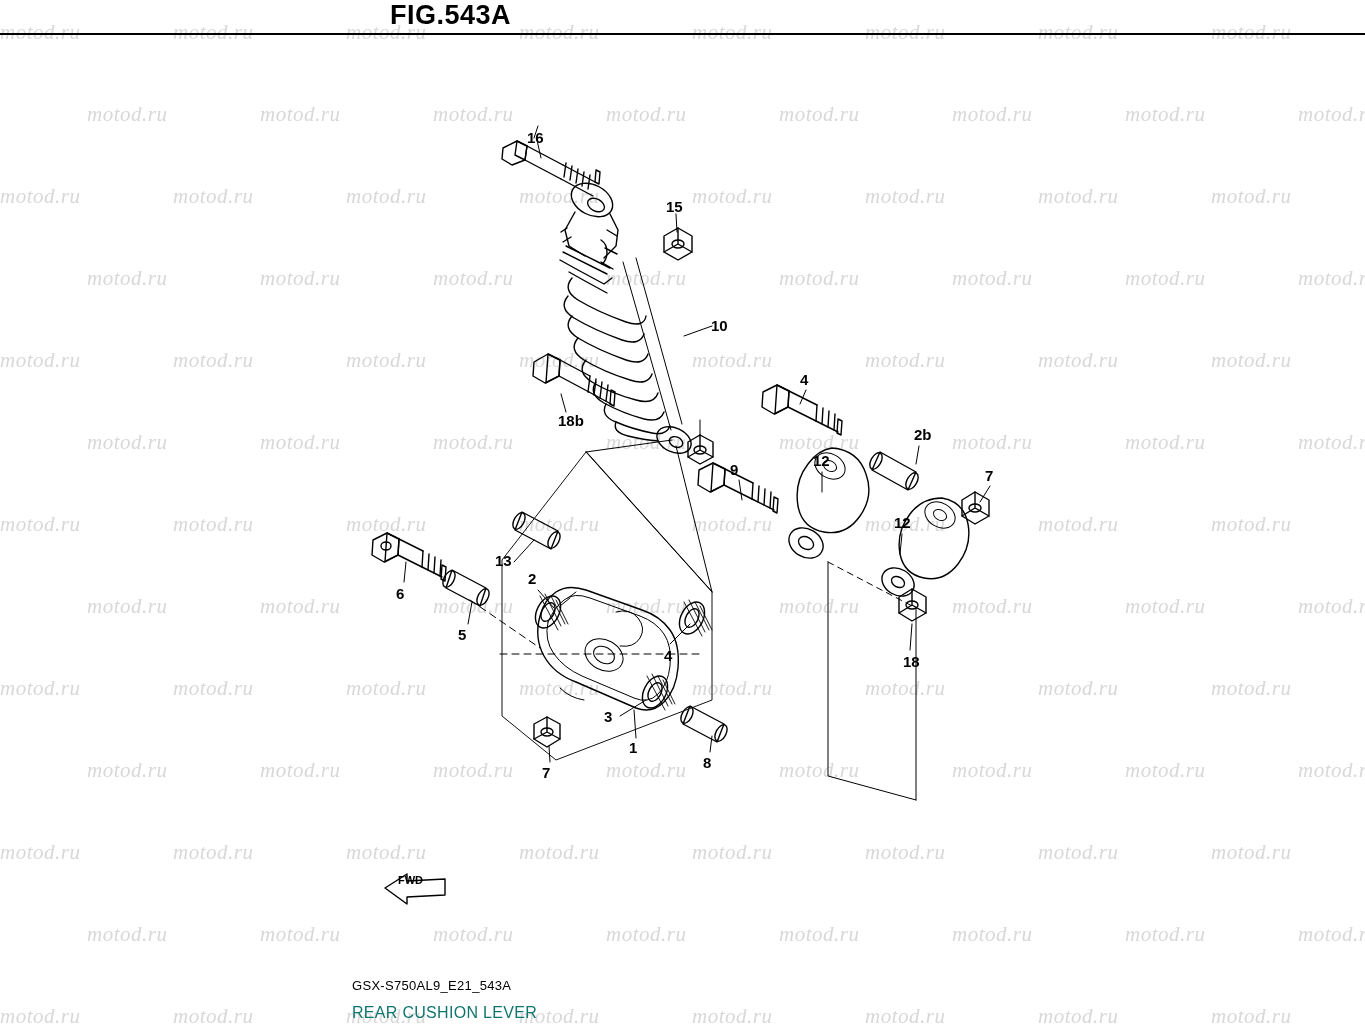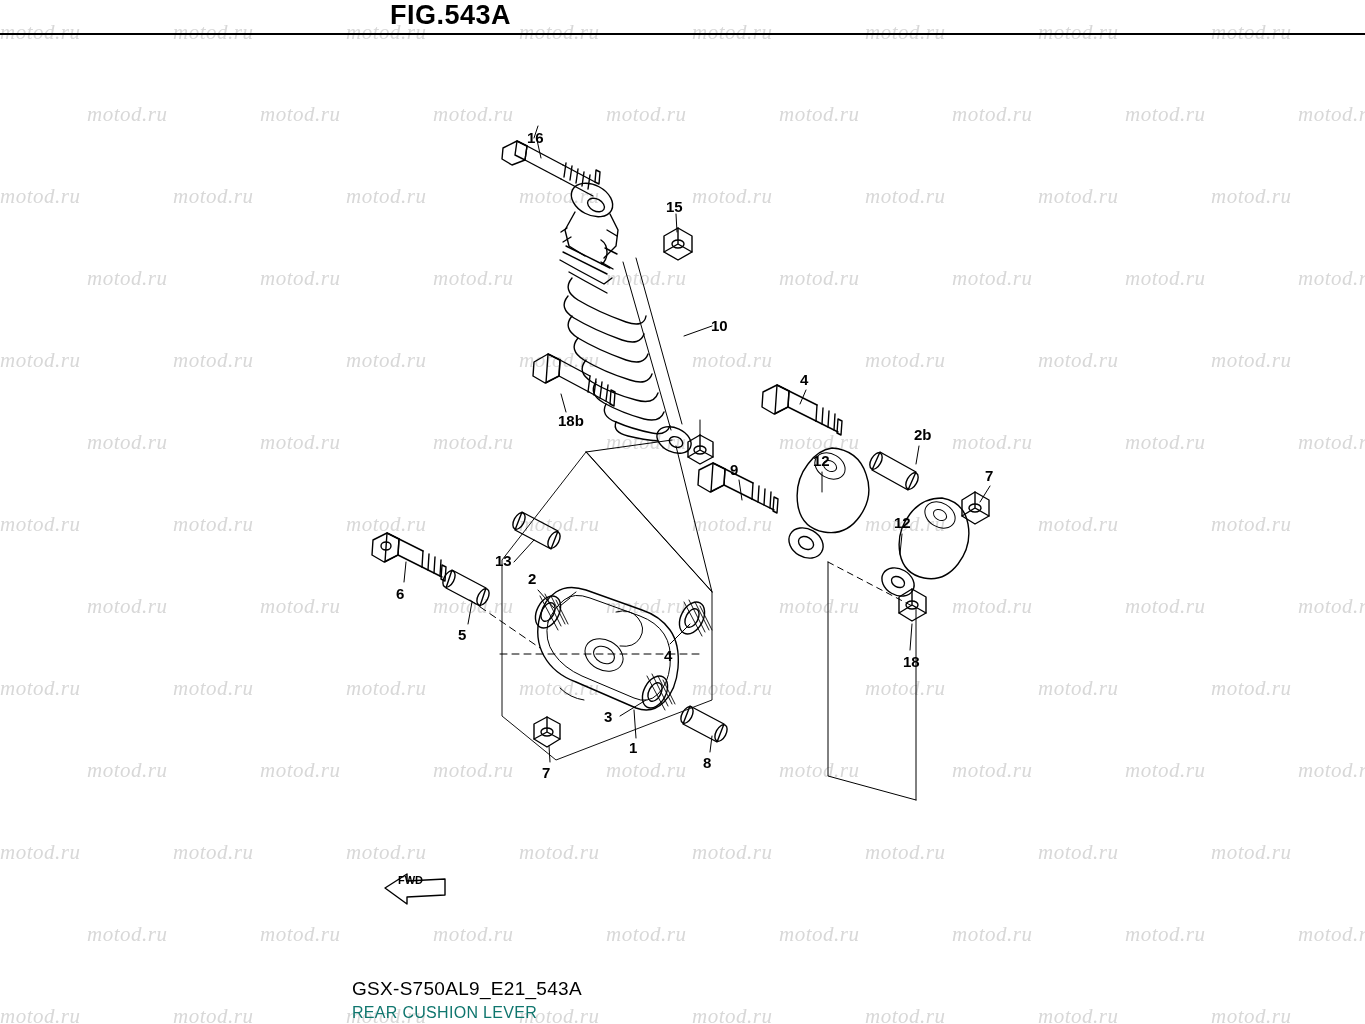--- a/index.html
+++ b/index.html
@@ -53,21 +53,21 @@
     width: 1365px;
     height: 2px;
     background: #000;
     z-index: 20;
   }
   
   #footer-code {
     position: absolute;
     left: 352px;
     top: 978px;
-    font-size: 19px;
+    font-size: 13px;
     color: #000;
     letter-spacing: 0.3px;
     z-index: 20;
   }
   #footer-name {
     position: absolute;
     left: 352px;
     top: 1004px;
     font-size: 16px;
     color: #0f766e;

